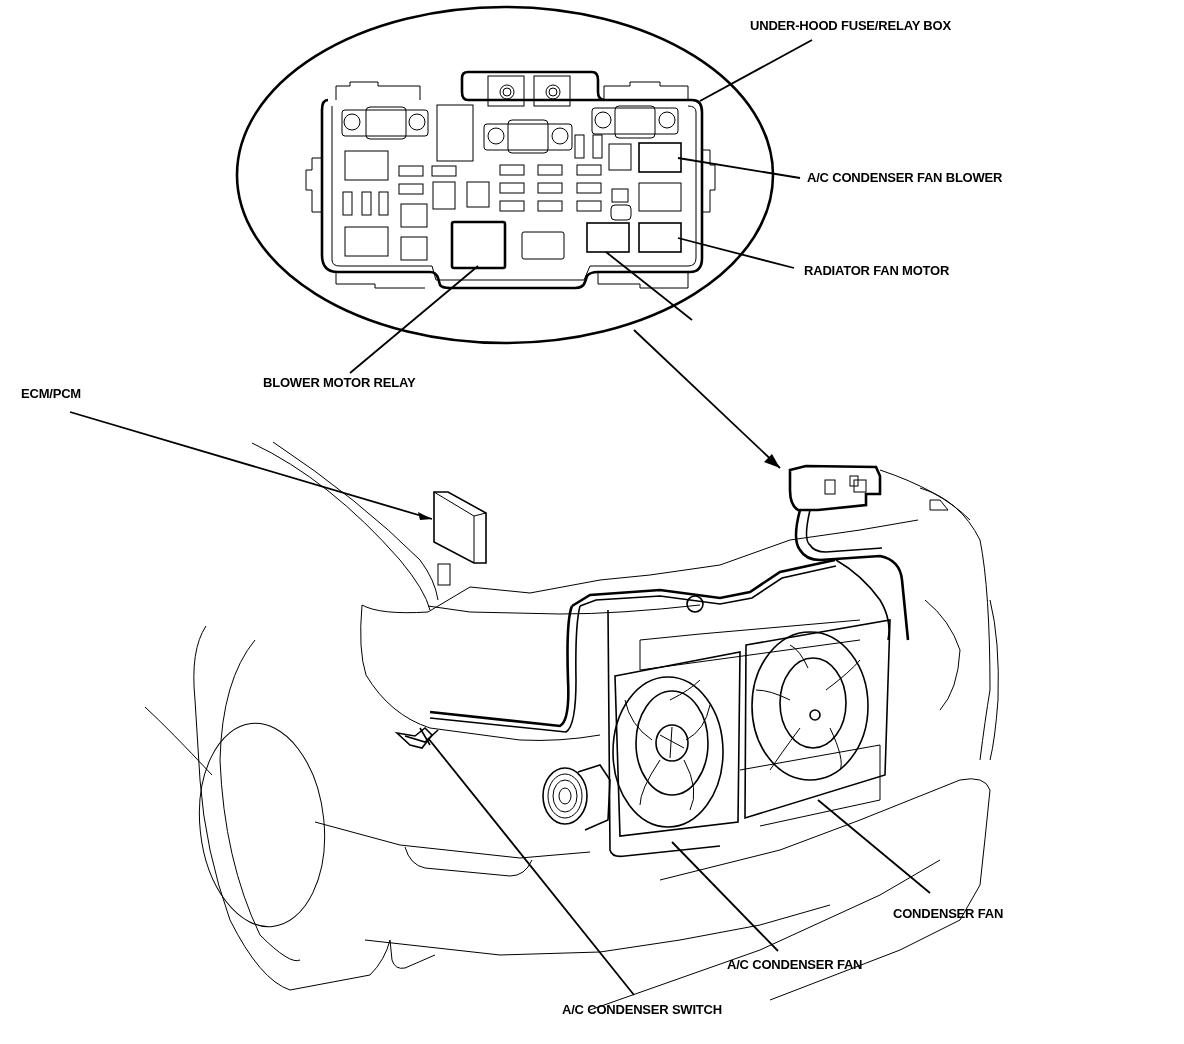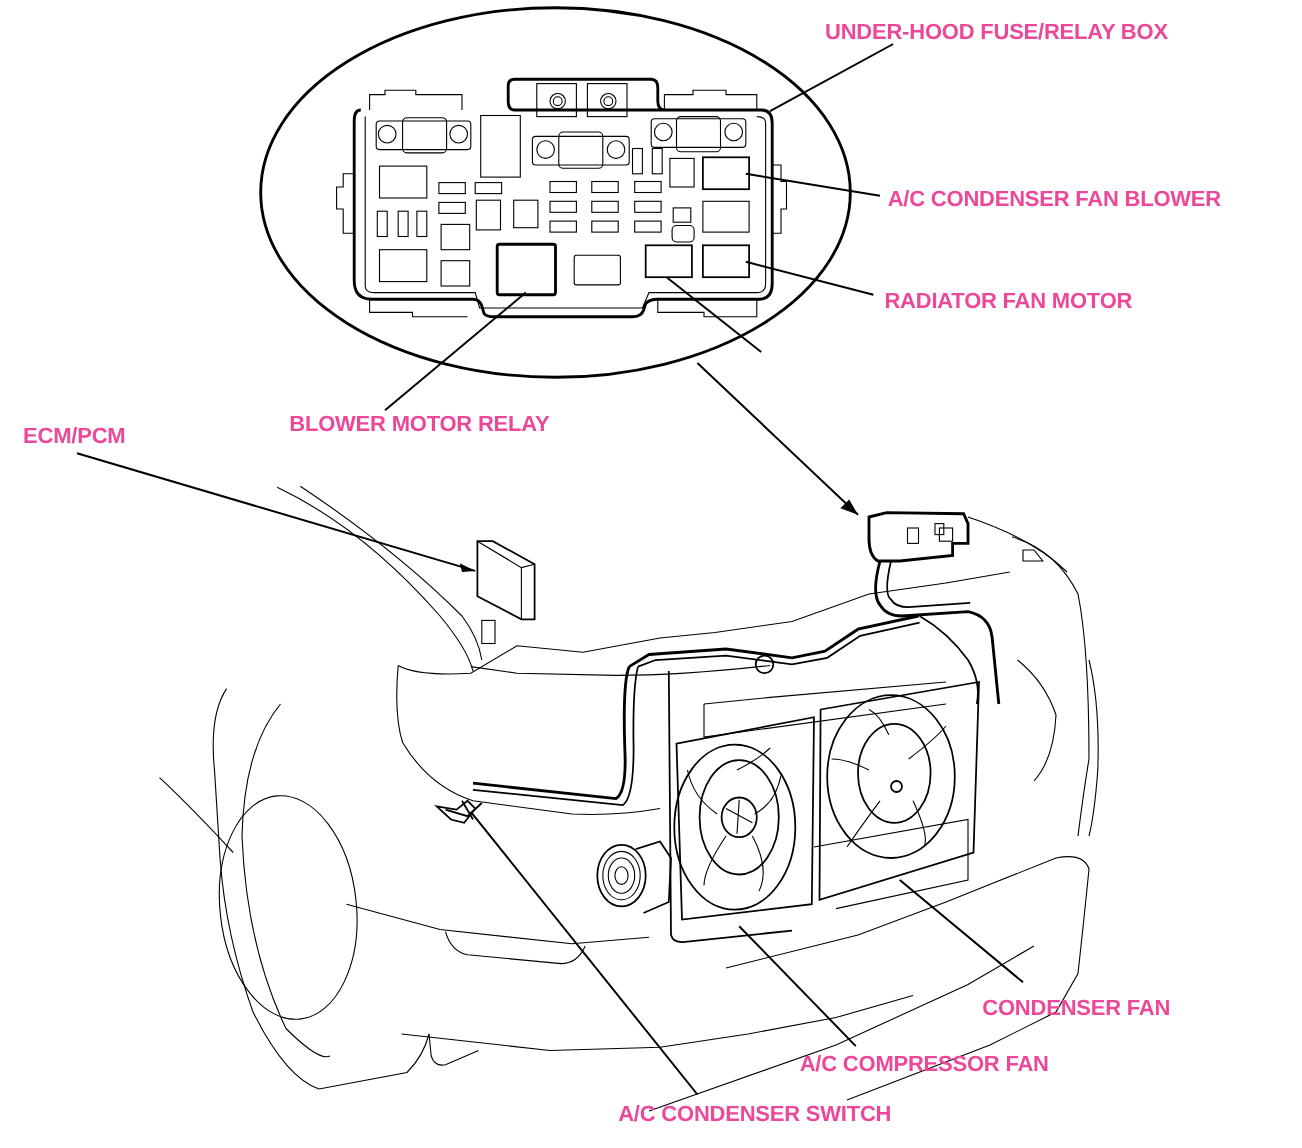--- a/index.html
+++ b/index.html
@@ -1,20 +1,20 @@
 <!DOCTYPE html>
 <html><head>
 <meta charset="utf-8">
 <style>
   html, body { margin: 0; padding: 0; background: #ffffff; }
   body { width: 1184px; height: 1044px; position: relative; overflow: hidden;
          font-family: "Liberation Sans", "DejaVu Sans", sans-serif; }
   #stage { position: absolute; left: 0; top: 0; width: 1184px; height: 1044px; }
   .label { position: absolute; font-family: "Liberation Sans", sans-serif; font-weight: bold;
-           font-size: 20px; color: #ec4899; white-space: nowrap; letter-spacing: -0.2px; }
+           font-size: 13px; color: #000000; white-space: nowrap; letter-spacing: -0.2px; }
   svg .thin { stroke: #000; stroke-width: 1; fill: none; }
   svg .med { stroke: #000; stroke-width: 1.6; fill: none; }
   svg .thick { stroke: #000; stroke-width: 2.6; fill: none; }
   svg .leader { stroke: #000; stroke-width: 1.8; fill: none; }
   svg .fillw { fill: #fff; }
 </style>
 </head>
 <body>
 
 <div id="stage">
@@ -192,15 +192,15 @@
   </g>
 </svg>
 
   
   <div class="label" style="left:750px; top:18px;">UNDER-HOOD FUSE/RELAY BOX</div>
   <div class="label" style="left:807px; top:170px;">A/C CONDENSER FAN BLOWER</div>
   <div class="label" style="left:804px; top:263px;">RADIATOR FAN MOTOR</div>
   <div class="label" style="left:263px; top:375px;text-align:center;">BLOWER MOTOR RELAY</div>
   <div class="label" style="left:21px; top:386px;text-align:right;">ECM/PCM</div>
   <div class="label" style="left:893px; top:906px;">CONDENSER FAN</div>
-  <div class="label" style="left:727px; top:957px;">A/C COMPRESSOR FAN</div>
+  <div class="label" style="left:727px; top:957px;">A/C CONDENSER FAN</div>
   <div class="label" style="left:562px; top:1002px;">A/C CONDENSER SWITCH</div>
 </div>
 
 </body></html>

